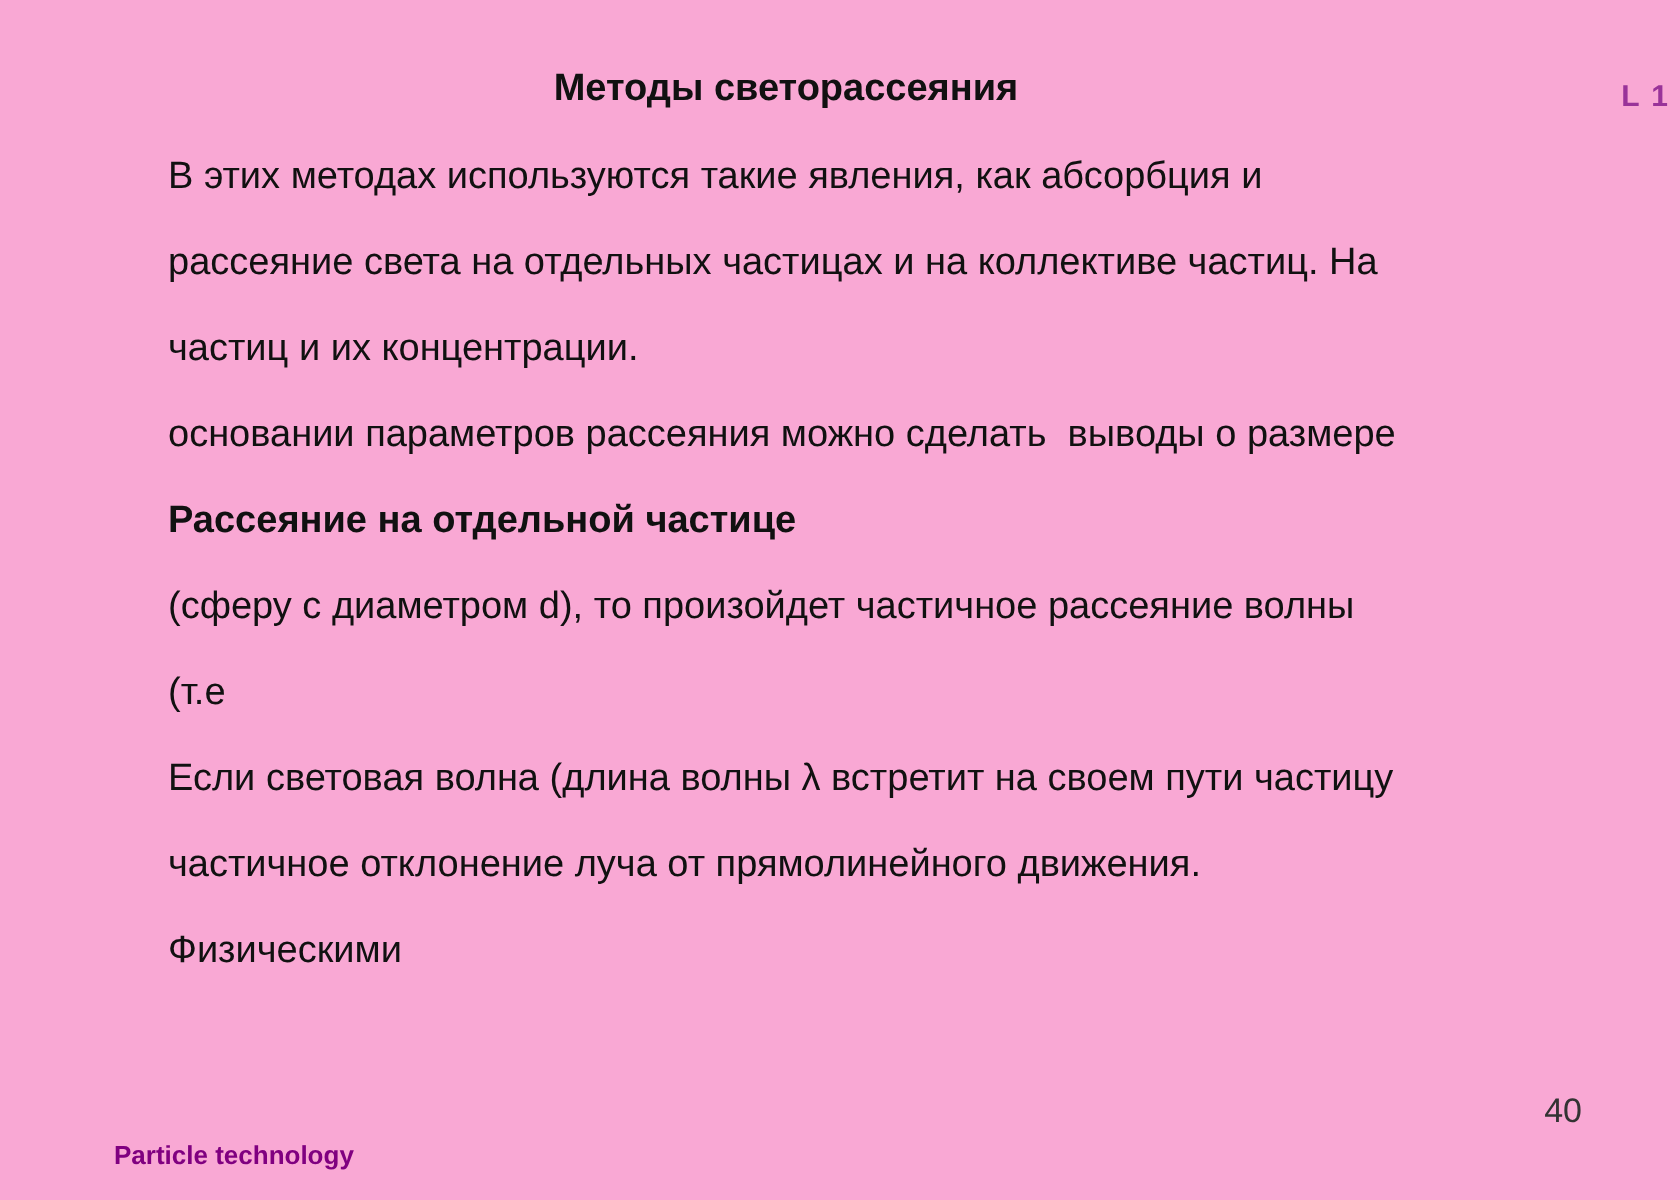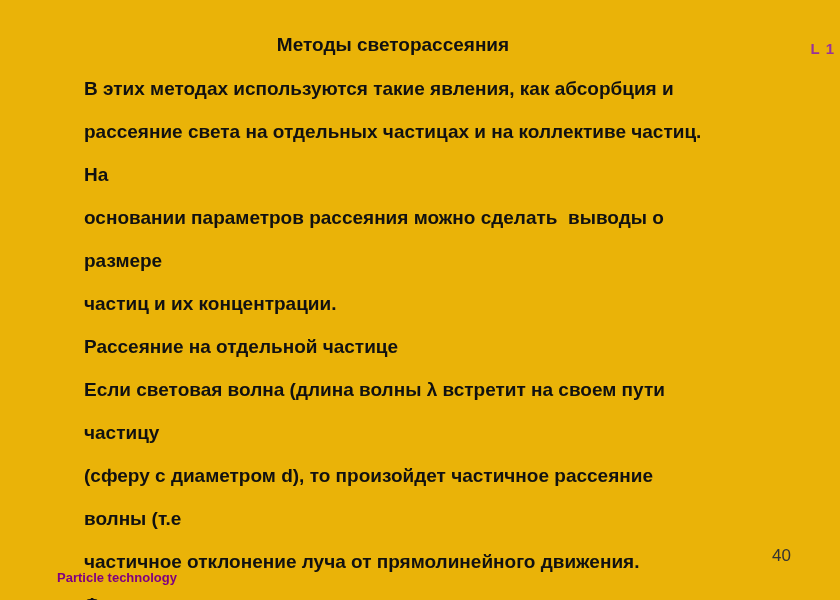--- a/index.html
+++ b/index.html
@@ -4,21 +4,21 @@
 <style>
   * { margin: 0; padding: 0; box-sizing: border-box; }
   html, body {
     background: #ffffff;
     font-family: "Liberation Sans", sans-serif;
   }
   .slide {
     position: relative;
     width: 840px;
     height: 600px;
-    background: #eab308;
+    background: #f9a8d4;
     overflow: hidden;
   }
   .slide-title {
     position: absolute;
     top: 32px;
     left: 84px;
     width: 618px;
     text-align: center;
     font-size: 19px;
     font-weight: bold;
@@ -40,21 +40,20 @@
     position: absolute;
     top: 67px;
     left: 84px;
     width: 618px;
     font-size: 19px;
     color: #111111;
     line-height: 43px;
   }
   .text-line {
     white-space: pre-wrap;
-    font-weight: bold;
   }
   .sub-heading {
     font-weight: bold;
     text-align: left;
     white-space: pre-wrap;
   }
   .page-number {
     position: absolute;
     top: 546px;
     right: 49px;
@@ -77,27 +76,27 @@
 
 <div class="slide">
 
   <div class="slide-title">Методы светорассеяния</div>
 
   <div class="corner-label">L 1</div>
 
   <div class="text-block">
     <div class="text-line">В этих методах используются такие явления, как абсорбция и</div>
     <div class="text-line">рассеяние света на отдельных частицах и на коллективе частиц. На</div>
+    <div class="text-line">частиц и их концентрации.</div>
     <div class="text-line">основании параметров рассеяния можно сделать  выводы о размере</div>
-    <div class="text-line">частиц и их концентрации.</div>
 
     <div class="text-line sub-heading">Рассеяние на отдельной частице</div>
 
+    <div class="text-line">(сферу с диаметром d), то произойдет частичное рассеяние волны (т.е</div>
     <div class="text-line">Если световая волна (длина волны λ встретит на своем пути частицу</div>
-    <div class="text-line">(сферу с диаметром d), то произойдет частичное рассеяние волны (т.е</div>
     <div class="text-line">частичное отклонение луча от прямолинейного движения. Физическими</div>
   </div>
 
   <div class="page-number">40</div>
 
   <div class="footer-label">Particle technology</div>
 
 </div>
 
 </body></html>

